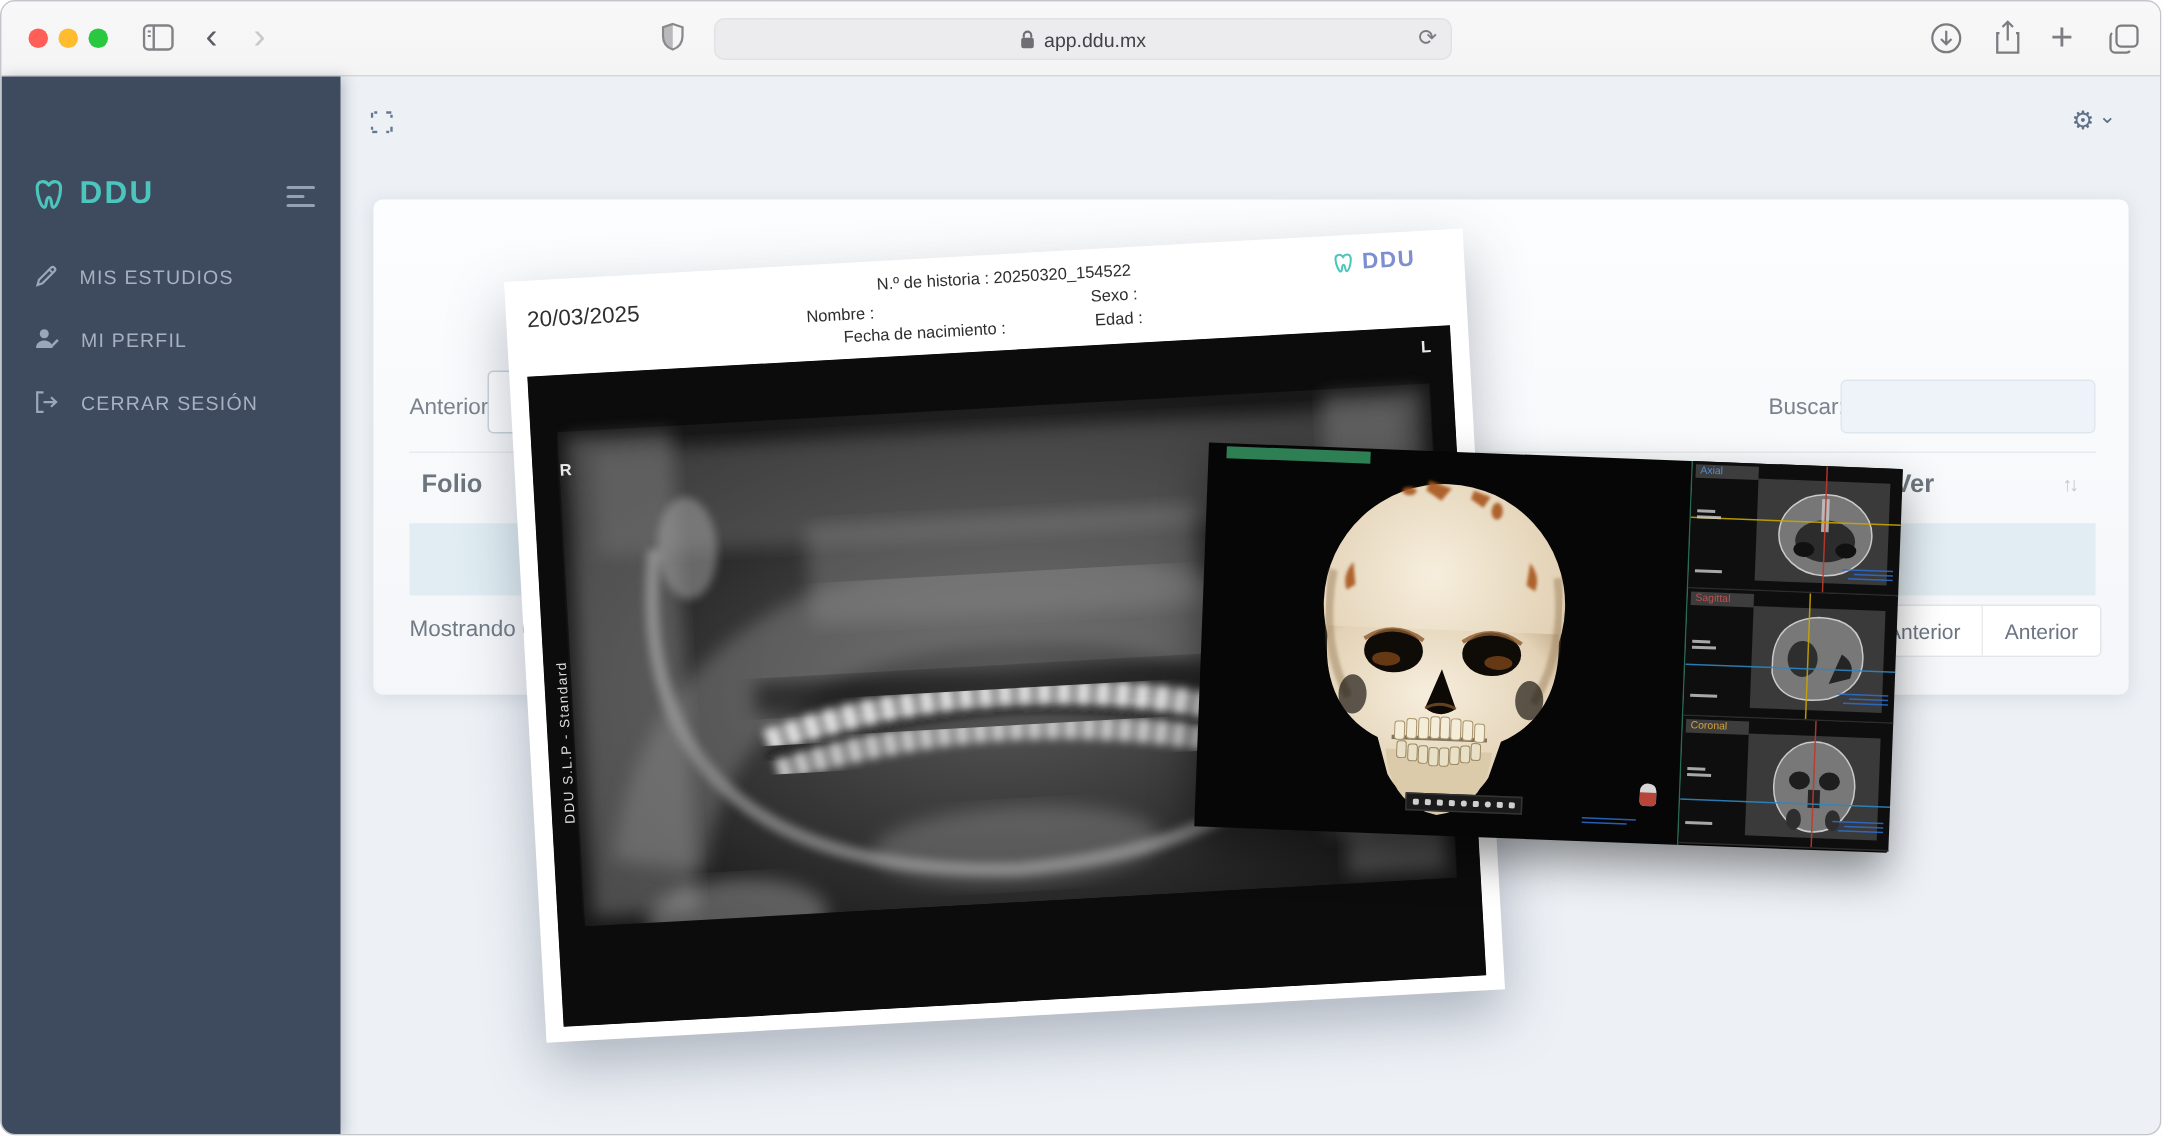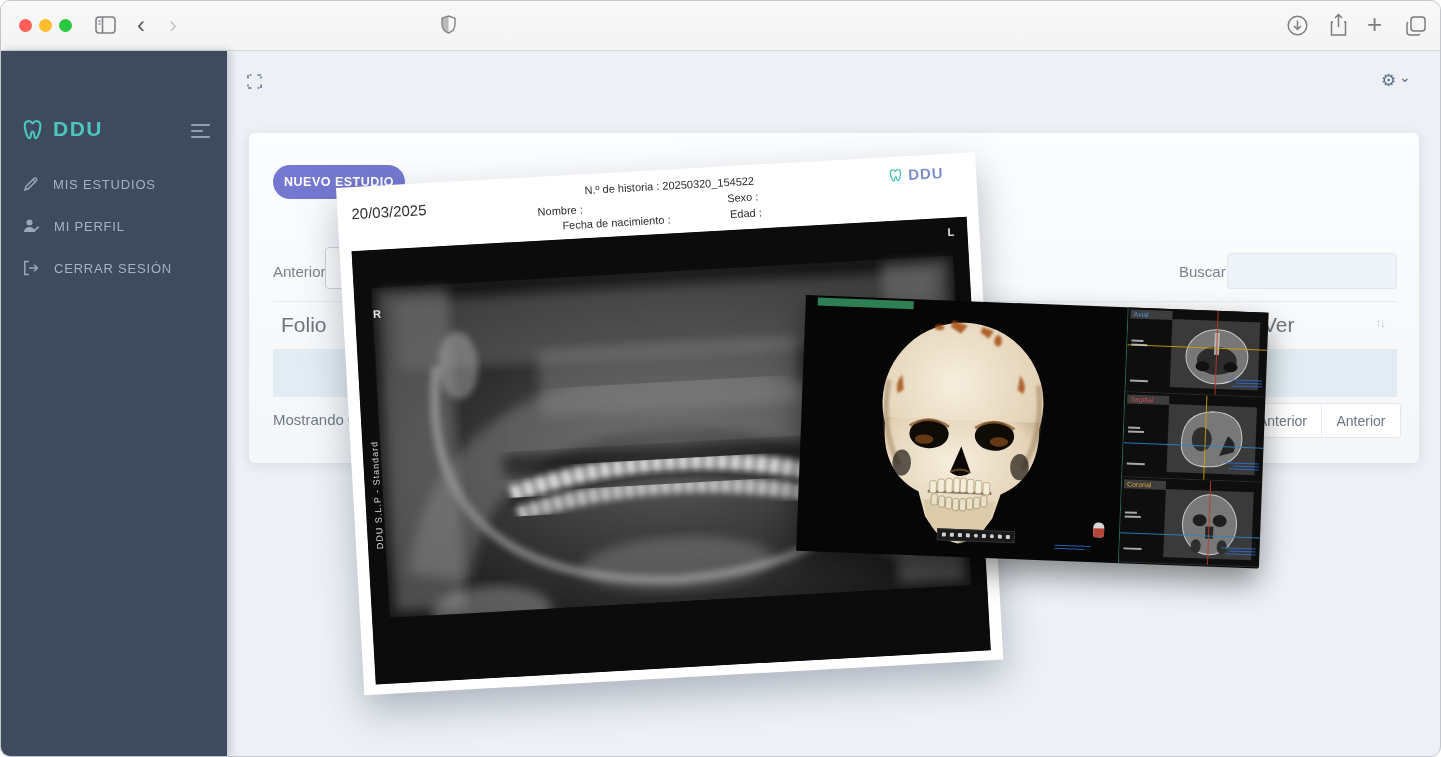--- a/index.html
+++ b/index.html
@@ -37,21 +37,21 @@
     box-shadow:0 2px 12px rgba(120,130,145,.20); z-index:1; }
   .btn-new { position:absolute; left:24px; top:32px; width:132px; height:34px;
     border:none; border-radius:17px; background:#7478d0; color:#fff;
     font-size:12.5px; font-weight:700; letter-spacing:.5px; font-family:inherit; cursor:pointer; }
   .lbl { position:absolute; color:#79828d; font-size:15px; }
   .select-box { position:absolute; left:76px; top:114px; width:66px; height:42px;
     background:#fff; border:1px solid #ccd4db; border-radius:4px; }
   .search-input { position:absolute; left:978px; top:120px; width:170px; height:36px;
     background:#edf3f8; border:1px solid #dfe7ee; border-radius:4px; font-family:inherit; }
   .rule { position:absolute; left:24px; width:1124px; border-top:1px solid #e8ebee; }
-  .th { position:absolute; color:#6c757d; font-size:21px; font-weight:400; cursor:pointer; }
+  .th { position:absolute; color:#6c757d; font-size:17px; font-weight:700; cursor:pointer; }
   .sort { position:absolute; left:1126px; top:182px; color:#c3c9d0; font-size:13px; letter-spacing:-2px; cursor:pointer; }
   .hl-row { position:absolute; left:24px; top:216px; width:1124px; height:48px; background:#e1edf3; }
   .pager { position:absolute; left:994px; top:270px; display:flex; border:1px solid #e2e6ea;
     border-radius:4px; overflow:hidden; background:#fff; }
   .pager button { width:78px; height:33px; border:none; background:#fff; color:#6b7583;
     font-size:14px; font-family:inherit; cursor:pointer; }
   .pager button:first-child { border-right:1px solid #e9ecef; }
   
   .paper { position:absolute; left:335px; top:187px; width:640px; height:508px;
     background:#fff; transform:rotate(-3.2deg); transform-origin:top left;
@@ -105,20 +105,28 @@
     </svg>
 
     <span class="chev" style="left:136px;color:#5d5d61">‹</span>
     <span class="chev" style="left:168px;color:#c8c8cc">›</span>
 
     <svg class="chrome-ic" style="left:440px;top:14px" width="15" height="19" viewBox="0 0 15 19">
       <path d="M7.5 1 L14 3.2 V9 C14 14 11 16.8 7.5 18 C4 16.8 1 14 1 9 V3.2 Z" fill="none" stroke="#89898d" stroke-width="1.5"></path>
       <path d="M7.5 1 L7.5 18 C4 16.8 1 14 1 9 V3.2 Z" fill="#89898d" opacity=".55"></path>
     </svg>
 
+    <div class="urlbar">
+      <svg width="10" height="13" viewBox="0 0 10 13">
+        <rect x="0.8" y="5.2" width="8.4" height="7" rx="1.5" fill="#6f6f73"></rect>
+        <path d="M2.5 5.2 V3.6 A2.5 2.5 0 0 1 7.5 3.6 V5.2" fill="none" stroke="#6f6f73" stroke-width="1.4"></path>
+      </svg>
+      <span>app.ddu.mx</span>
+      <span class="reload">⟳</span>
+    </div>
 
     <svg class="chrome-ic" style="left:1286px;top:14px" width="21" height="21" viewBox="0 0 21 21">
       <circle cx="10.5" cy="10.5" r="9.3" fill="none" stroke="#7c7c80" stroke-width="1.5"></circle>
       <path d="M10.5 5.5 V14 M7 11 l3.5 3.5 L14 11" fill="none" stroke="#7c7c80" stroke-width="1.5"></path>
     </svg>
     <svg class="chrome-ic" style="left:1328px;top:12px" width="19" height="24" viewBox="0 0 19 24">
       <path d="M4 9 H2.5 V22 H16.5 V9 H15" fill="none" stroke="#7c7c80" stroke-width="1.5"></path>
       <path d="M9.5 14 V2 M6 5 l3.5 -3.5 L13 5" fill="none" stroke="#7c7c80" stroke-width="1.5"></path>
     </svg>
     <span class="chrome-ic" style="left:1366px;top:8px;font-size:26px;font-weight:300">+</span>
@@ -165,21 +173,20 @@
     </div>
   </div>
 
   <svg class="main-ic" style="left:246px;top:73px" width="15" height="15" viewBox="0 0 15 15">
     <path d="M1 4.5 V1 H4.5 M10.5 1 H14 V4.5 M14 10.5 V14 H10.5 M4.5 14 H1 V10.5" fill="none" stroke="#66788f" stroke-width="1.6" stroke-dasharray="3.4 1.6"></path>
   </svg>
   <span class="main-ic" style="left:1380px;top:69px;font-size:17px">⚙</span>
   <span class="main-ic" style="left:1398px;top:68px;font-size:14px">⌄</span>
 
   <div class="card">
-    <button class="btn-new">NUEVO ESTUDIO</button>
 
     <span class="lbl" style="left:24px;top:130px">Anterior</span>
     <div class="select-box"></div>
 
     <span class="lbl" style="left:930px;top:130px">Buscar:</span>
     <input class="search-input" value="" style="">
 
     <div class="rule" style="top:168px"></div>
     <span class="th" style="left:32px;top:180px">Folio</span>
     <span class="th" style="left:1014px;top:180px">Ver</span>

